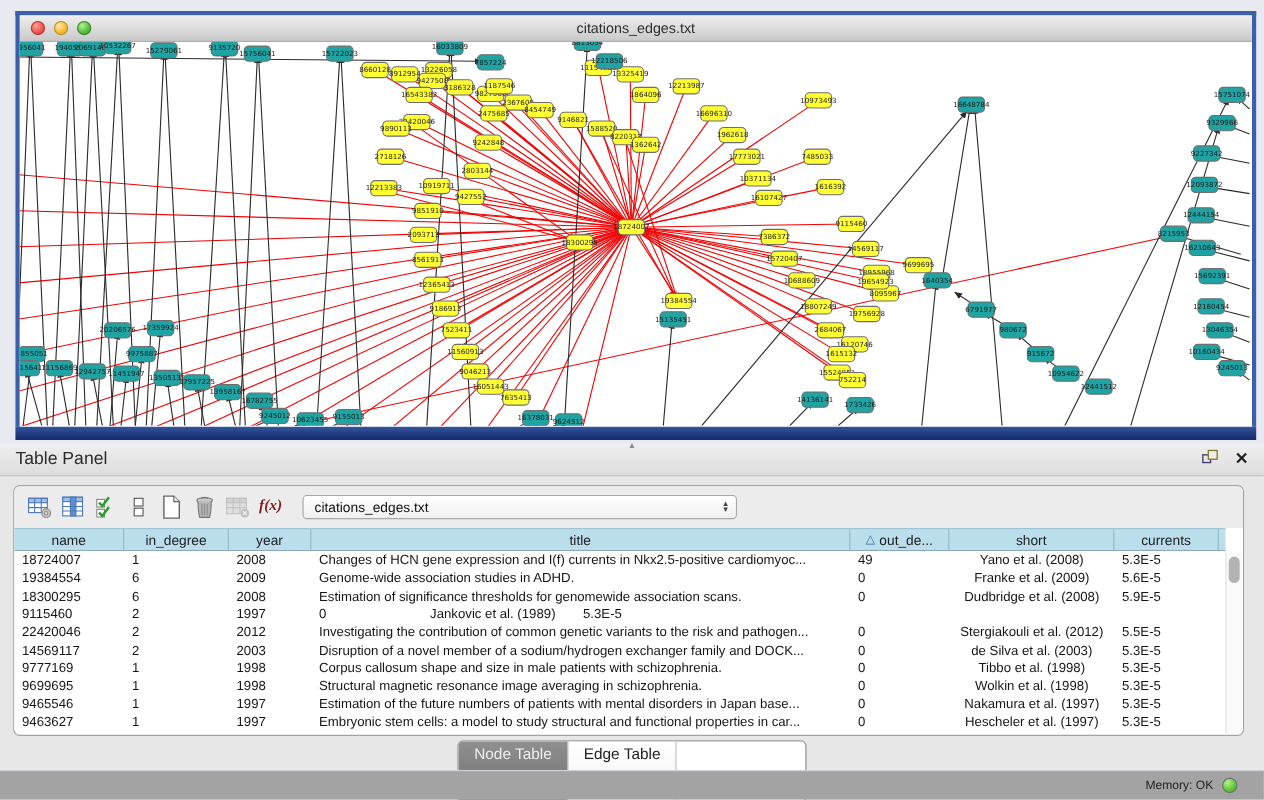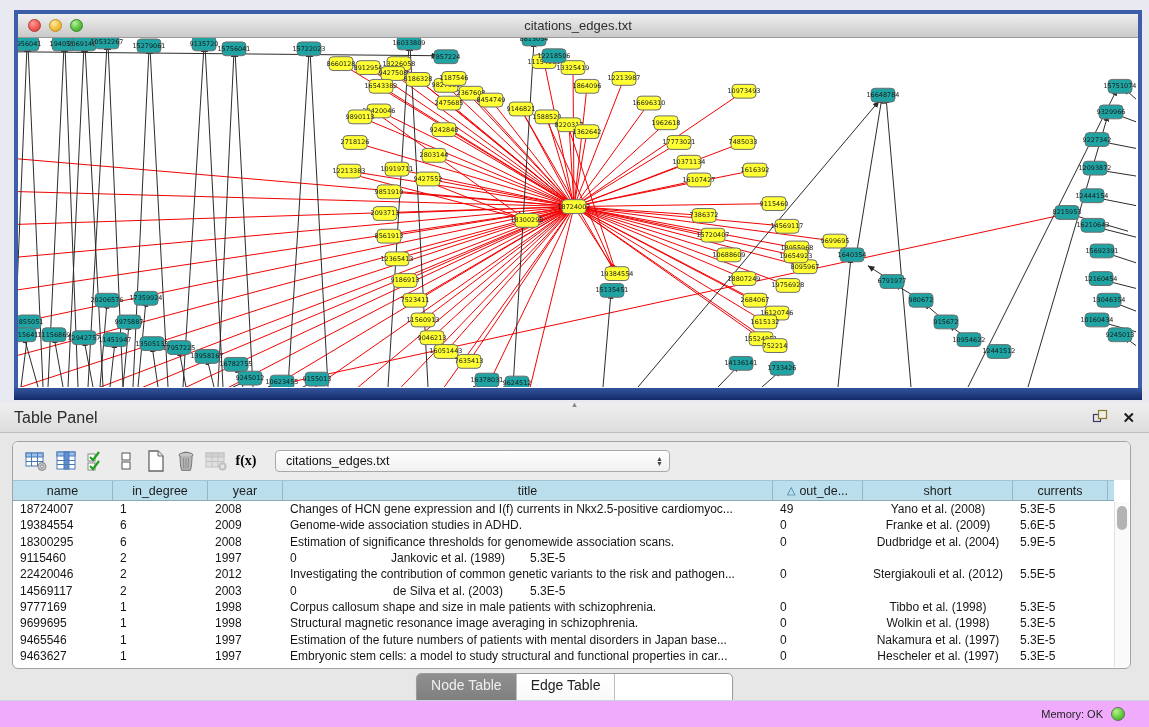--- a/index.html
+++ b/index.html
@@ -29,21 +29,21 @@
   .panel-title { font-size:16px; color:#2c2c2c; }
   .split-grip { position:absolute; left:50%; top:-4px; transform:translateX(-50%); font-size:9px; color:#8a8a8a; }
   .panel-header-actions { margin-left:auto; display:flex; align-items:center; gap:14px; }
   .float-btn svg, .close-btn { cursor:default; }
   .close-btn { font-size:15px; font-weight:bold; color:#1d1d1d; line-height:1; }
 
   .group-box { position:absolute; left:12px; top:38px; width:1119px; height:228px; background:#fff;
     border:1px solid #a2a2a2; border-radius:6px; overflow:hidden; }
   .toolbar { height:38px; background:#ececec; display:flex; align-items:center; padding-left:8px; }
   .tb-btn { width:30px; height:28px; display:flex; align-items:center; justify-content:center; }
-  .fx { font-family:"Liberation Serif", serif; font-size:14px; color:#000000; font-weight:bold; }
+  .fx { font-family:"Liberation Serif", serif; font-style:italic; font-size:14px; color:#7f1d1d; font-weight:bold; }
   .combo { margin-left:14px; width:395px; height:22px; background:linear-gradient(#ffffff,#f0f0f0);
     border:1px solid #a9a9a9; border-radius:4px; display:flex; align-items:center; padding:0 6px 0 10px; }
   .combo-text { font-size:12.5px; color:#111; flex:1; }
   .combo-arrows { display:flex; flex-direction:column; line-height:5px; font-size:7px; color:#444; text-align:center; }
 
   .tbl { position:absolute; left:0; top:38px; right:16px; bottom:0; }
   .thead { display:flex; height:21px; background:#badeeb; border-top:1px solid #9fc3d2; border-bottom:1px solid #8aa8b5; }
   .th { font-size:12.5px; color:#1c1c1c; display:flex; align-items:center; justify-content:center;
     border-right:1px solid #93b7c4; overflow:hidden; white-space:nowrap; }
   .sort-glyph { color:#2f6f9f; margin-right:4px; font-size:11px; }
@@ -56,21 +56,21 @@
   .vthumb { position:absolute; top:4px; left:2px; width:10px; height:24px; border-radius:5px; background:#b3b3b3; }
 
   .tabs { position:absolute; left:0; right:0; top:270px; display:flex; justify-content:center; }
   .seg { display:inline-flex; border:1px solid #9b9b9b; border-radius:5px; overflow:hidden; background:#fff;
     box-shadow:0 1px 1px rgba(0,0,0,.12); }
   .seg-tab { padding:3px 14px; font-size:14px; color:#222; border-right:1px solid #bdbdbd; background:linear-gradient(#ffffff,#f2f2f2); }
   .seg-tab:last-child { border-right:none;margin-top:32px; }
   .seg-tab.sel { background:linear-gradient(#8f8f8f,#6f6f6f); color:#efefef; }
 
   
-  .status-bar { position:absolute; left:0; top:700px; width:1149px; height:27px; background:#f0abfc;
+  .status-bar { position:absolute; left:0; top:700px; width:1149px; height:27px; background:#a3a3a3;
     border-top:1px solid #d2d2da; display:flex; align-items:center; justify-content:flex-end; }
   .mem-label { font-size:11px; color:#222; margin-right:8px; }
   .mem-dot { width:14px; height:14px; border-radius:50%; margin-right:24px;
     background:radial-gradient(circle at 35% 30%, #b9f08c, #57c832 60%, #3da51d); border:1px solid #6a6a6a; }
 </style>
 </head>
 <body>
 
 <div class="net-window">
   <div class="titlebar">
@@ -840,21 +840,21 @@
             <span class="td c4">0</span>
             <span class="td c5">Franke et al. (2009)</span>
             <span class="td c6">5.6E-5</span>
           </div>
           <div class="tr">
             <span class="td c0">18300295</span>
             <span class="td c1">6</span>
             <span class="td c2">2008</span>
             <span class="td c3">Estimation of significance thresholds for genomewide association scans.</span>
             <span class="td c4">0</span>
-            <span class="td c5">Dudbridge et al. (2004)</span>
+            <span class="td c5">Dudbridge et al. (2008)</span>
             <span class="td c6">5.9E-5</span>
           </div>
           <div class="tr">
             <span class="td c0">9115460</span>
             <span class="td c1">2</span>
             <span class="td c2">1997</span>
             <span class="td c4">0</span>
             <span class="td c5">Jankovic et al. (1989)</span>
             <span class="td c6">5.3E-5</span>
           </div>
@@ -864,20 +864,21 @@
             <span class="td c2">2012</span>
             <span class="td c3">Investigating the contribution of common genetic variants to the risk and pathogen...</span>
             <span class="td c4">0</span>
             <span class="td c5">Stergiakouli et al. (2012)</span>
             <span class="td c6">5.5E-5</span>
           </div>
           <div class="tr">
             <span class="td c0">14569117</span>
             <span class="td c1">2</span>
             <span class="td c2">2003</span>
+            <span class="td c3">Disruption of a novel member of a sodium/hydrogen exchanger family and DOCK...</span>
             <span class="td c4">0</span>
             <span class="td c5">de Silva et al. (2003)</span>
             <span class="td c6">5.3E-5</span>
           </div>
           <div class="tr">
             <span class="td c0">9777169</span>
             <span class="td c1">1</span>
             <span class="td c2">1998</span>
             <span class="td c3">Corpus callosum shape and size in male patients with schizophrenia.</span>
             <span class="td c4">0</span>

